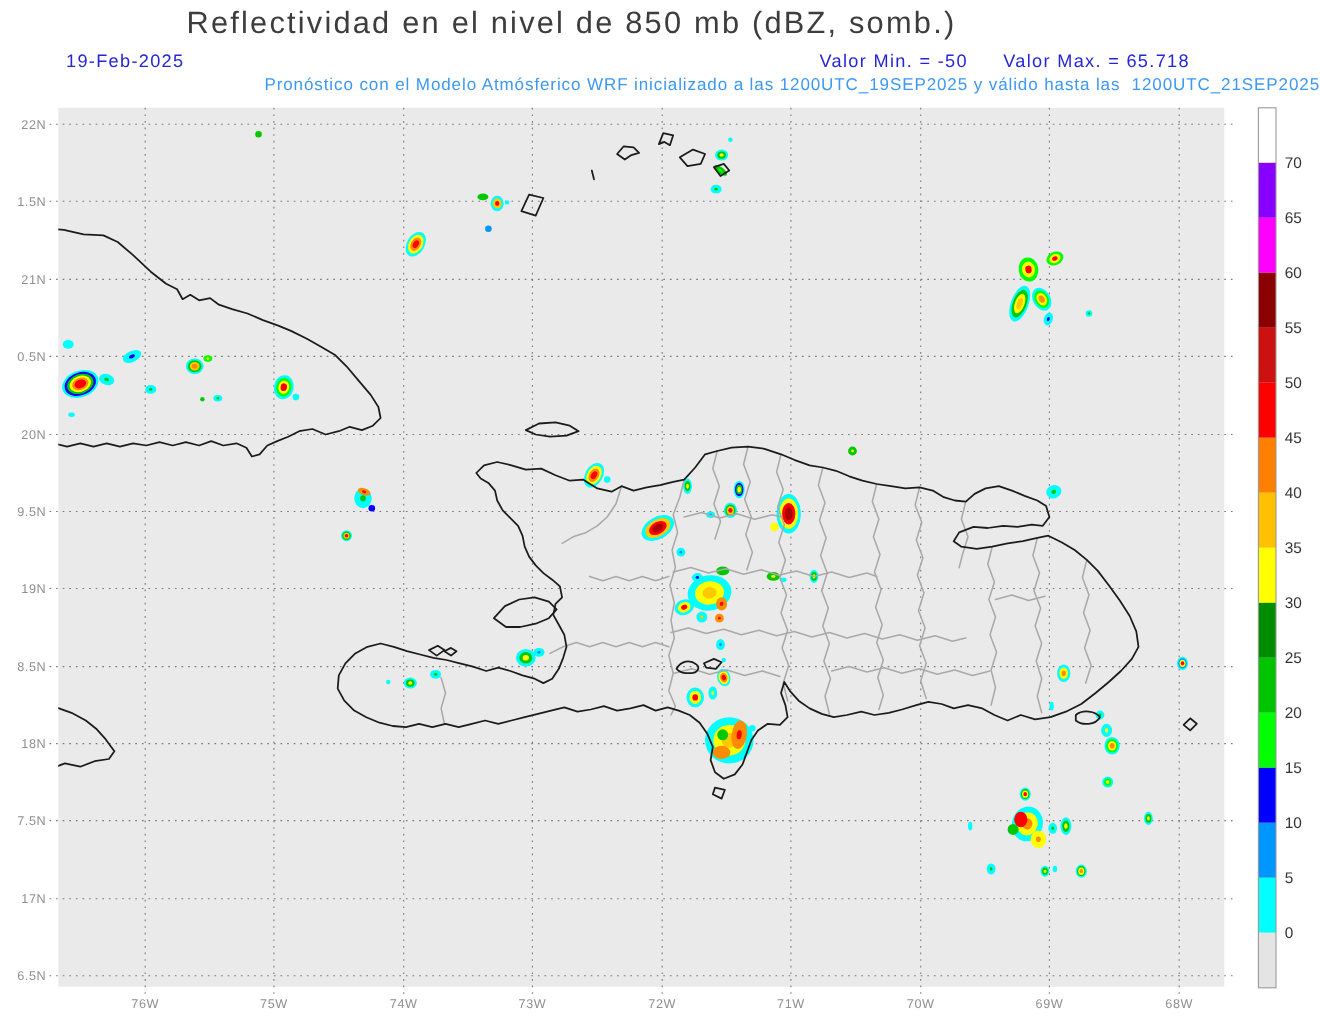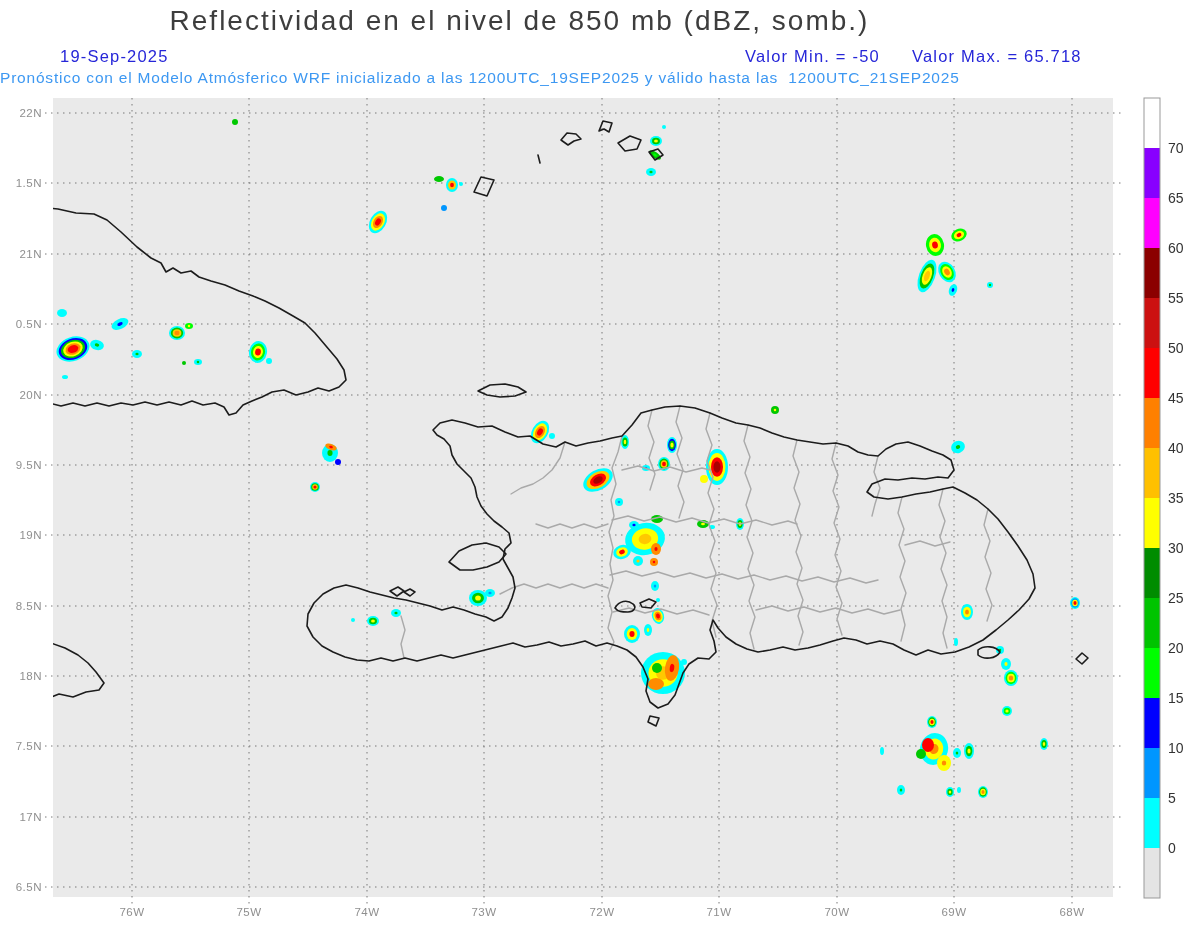--- a/index.html
+++ b/index.html
@@ -1,34 +1,34 @@
 <!DOCTYPE html>
 <html><head>
 <meta charset="utf-8">
 <style>
   html,body{margin:0;padding:0;background:#ffffff;}
   #stage{position:relative;width:1200px;height:927px;background:#ffffff;overflow:hidden;
          font-family:"Liberation Sans","DejaVu Sans",sans-serif;}
   .title{position:absolute;left:0;top:5px;width:1039px;text-align:center;
          font-size:28px;color:#3d3d3d;letter-spacing:2px;white-space:pre;}
   .l2{position:absolute;top:47px;font-size:16.5px;color:#2626d8;letter-spacing:1.2px;white-space:pre;}
-  .l3{position:absolute;left:0;top:69px;width:1200px;text-align:left;
+  .l3{position:absolute;left:0;top:69px;width:1200px;text-align:right;
       font-size:15.5px;color:#3d98f2;letter-spacing:0.8px;white-space:pre;}
   #wm{position:absolute;left:913px;top:871px;background:#ffffff;border:1.5px solid #b0b0b0;
       padding:1px 9px 2px 9px;font-size:15px;letter-spacing:1px;white-space:pre;}
   #wm .s1{color:#2929ee;} #wm .s2{color:#8833ee;} #wm .s3{color:#555555;}
   svg text{font-family:"Liberation Sans","DejaVu Sans",sans-serif;}
 </style>
 </head>
 <body>
 
 <div id="stage">
 
   <div class="title">Reflectividad en el nivel de 850 mb (dBZ, somb.)</div>
-  <span class="l2" style="left:60px">19-Sep-2025</span>
+  <span class="l2" style="left:60px">19-Feb-2025</span>
   <span class="l2" style="left:745px">Valor Min. = -50</span>
   <span class="l2" style="left:912px">Valor Max. = 65.718</span>
   <div class="l3">Pronóstico con el Modelo Atmósferico WRF inicializado a las 1200UTC_19SEP2025 y válido hasta las  1200UTC_21SEP2025</div>
 
   <svg id="map-svg" width="1200" height="927" style="position:absolute;left:0;top:0">
     <defs>
       <clipPath id="plotclip">
           <rect x="53" y="98" width="1060" height="799"></rect>
         </clipPath>
     </defs>

